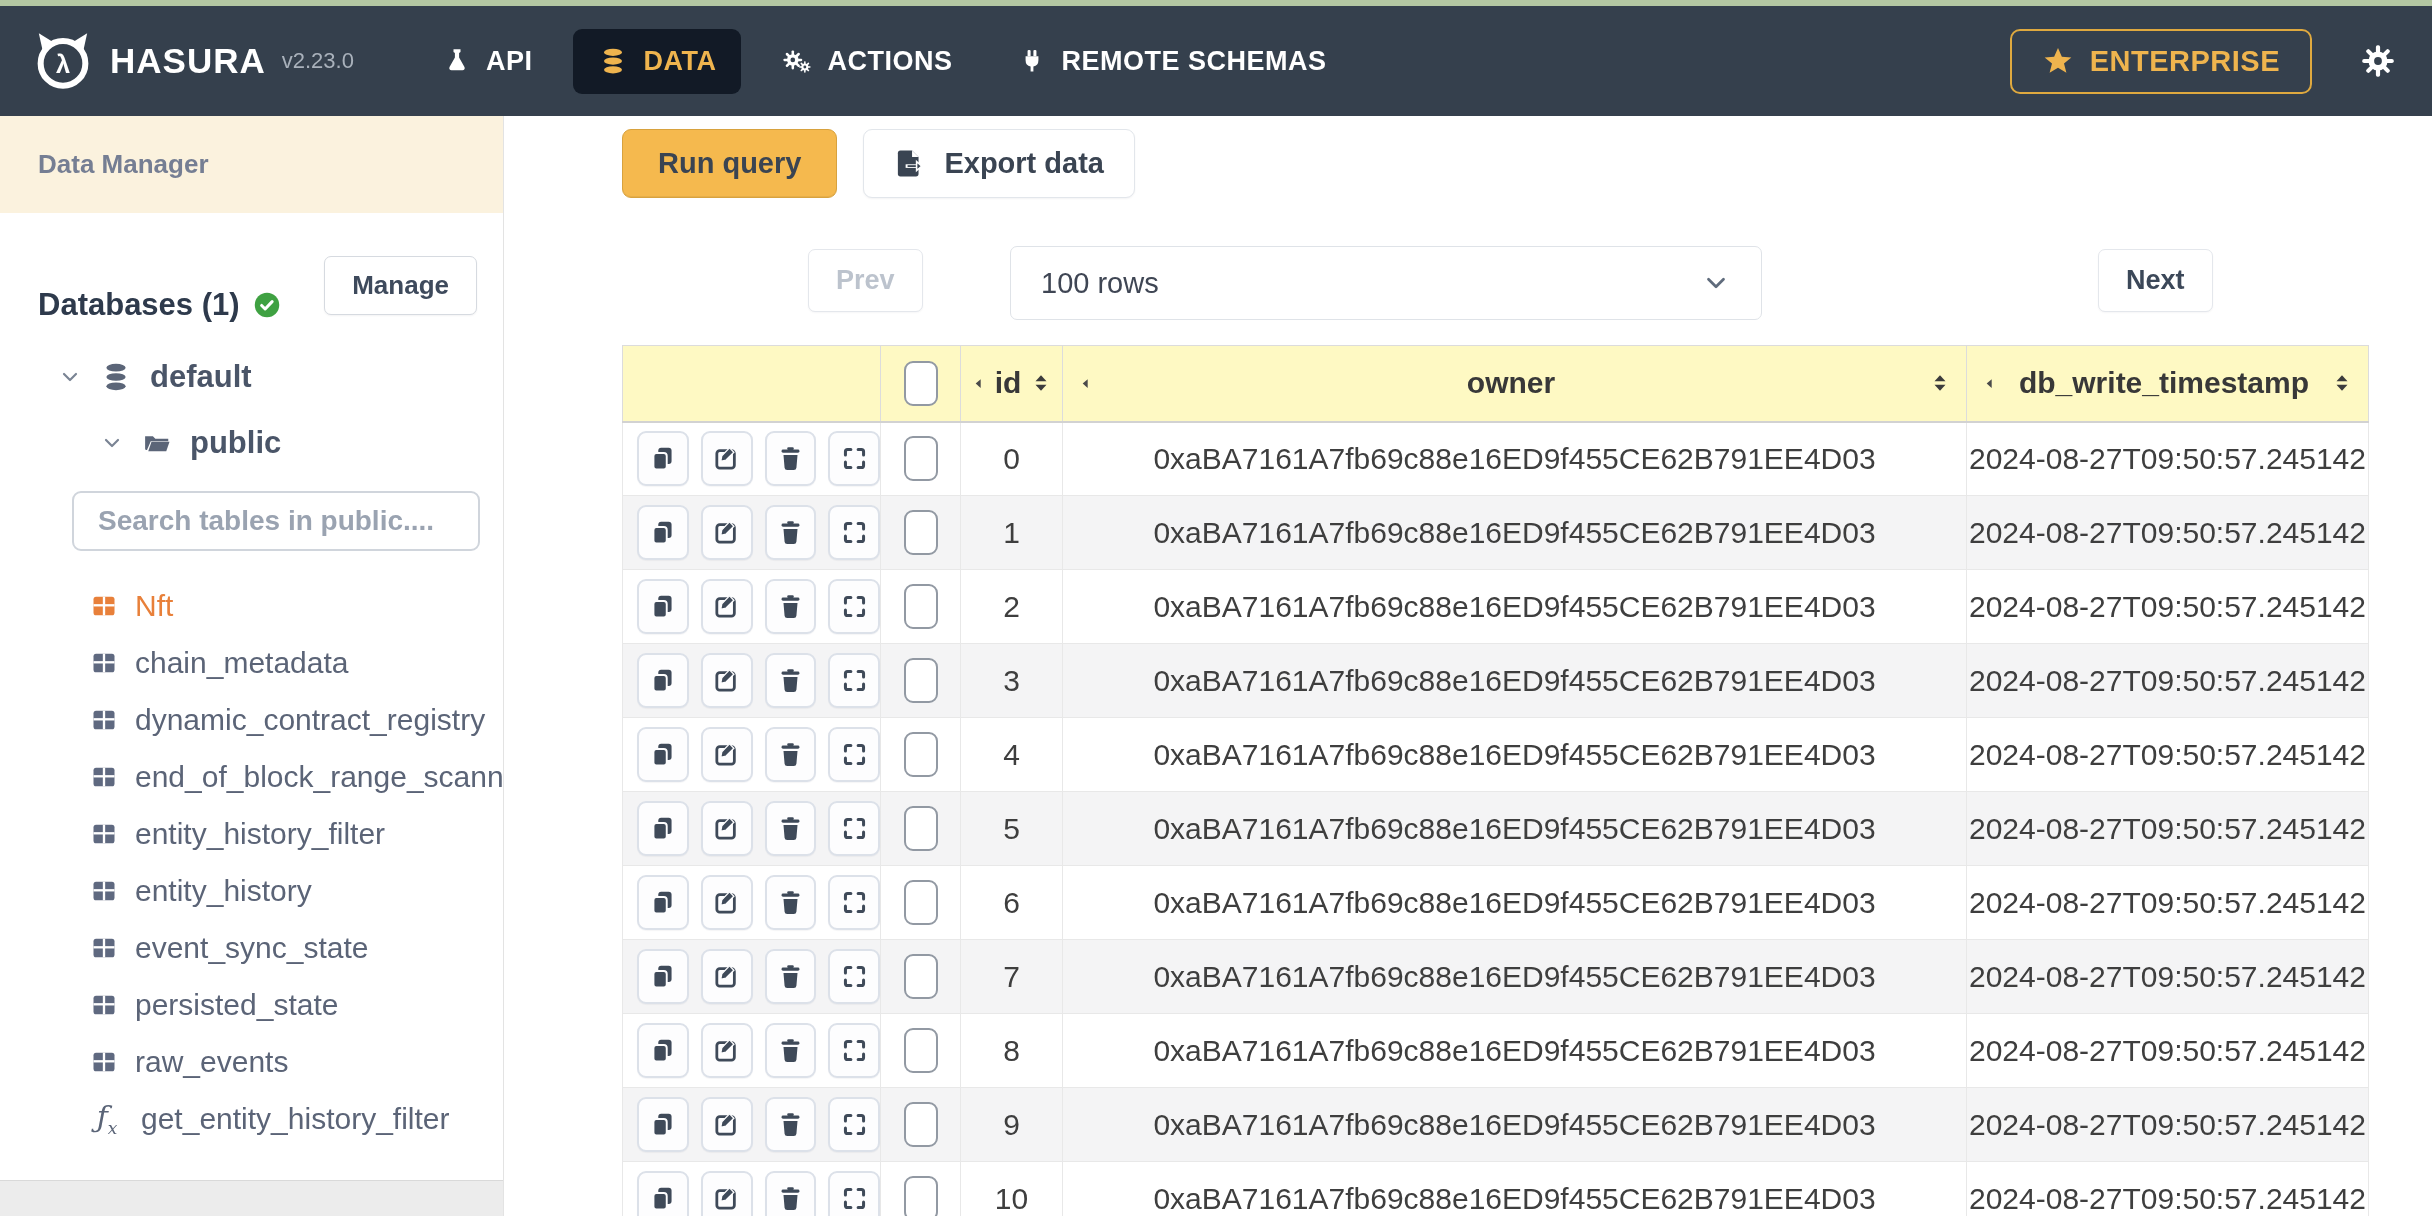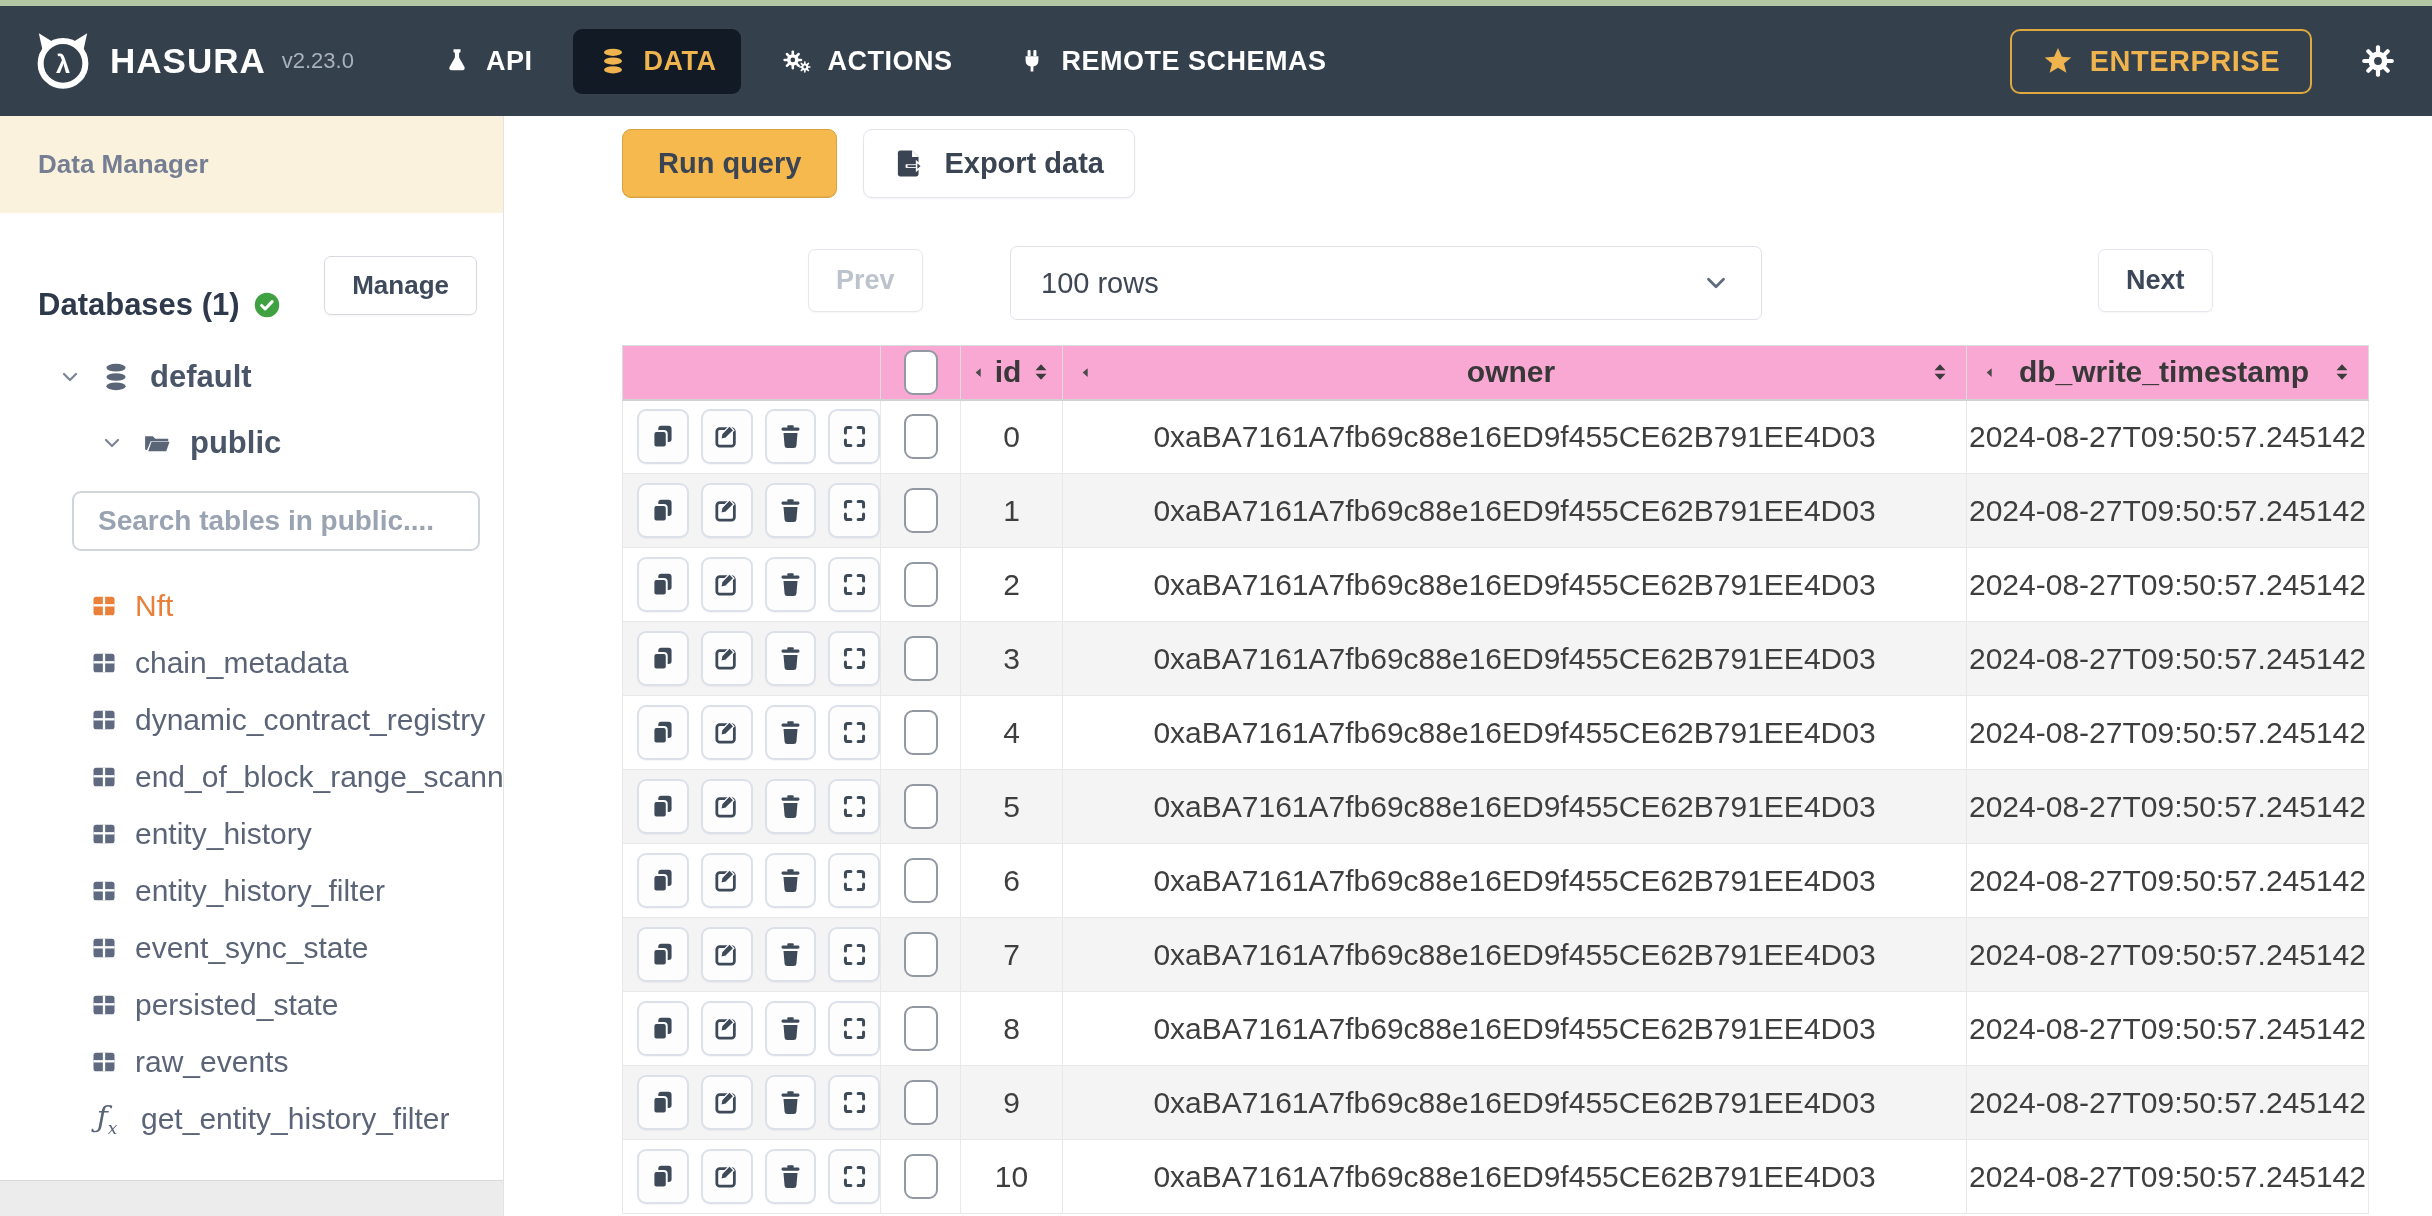--- a/index.html
+++ b/index.html
@@ -77,21 +77,21 @@
   .pg-prev { left: 186px; top: 3px; color: #bcc3cd; }
   .pg-next { left: 1476px; top: 3px; color: #3c4859; }
   .pg-select { position: absolute; left: 388px; top: 0; width: 752px; height: 74px;
     border: 1px solid #dfe3e8; border-radius: 7px; background: #fff; display: flex;
     align-items: center; padding: 0 30px; font-size: 29px; color: #3f4654; cursor: pointer; }
   .pg-select .sel-chev { margin-left: auto; color: #5f6b7c; }
 
   
   .grid-wrap { margin-top: 21px; width: 1746px; }
   table.grid { border-collapse: collapse; table-layout: fixed; width: 1746px; }
-  .grid th { background: #f9a8d4; height: 54px; border: 1px solid #dcdcdc;
+  .grid th { background: #fef9c3; height: 76px; border: 1px solid #dcdcdc;
     border-bottom: 2px solid #d2d2d2; padding: 0; }
   .th-inner { display: flex; align-items: center; gap: 9px; padding: 0 15px;
     font-size: 30px; font-weight: 700; color: #383838; justify-content: center; }
   .th-inner.spread .th-label { flex: 1; text-align: center; }
   .col-tri { color: #4a4a4a; cursor: pointer; flex: 0 0 auto; }
   .sort-ctl { color: #3c3c3c; cursor: pointer; flex: 0 0 auto; }
   .grid td { height: 74px; border: 1px solid #e8e8e8; background: #fff;
     text-align: center; font-size: 30px; color: #3e3e3e; padding: 0; white-space: nowrap; }
   .grid tr.alt td { background: #f4f4f5; }
   .actions-cell { display: flex; gap: 12px; padding-left: 14px; align-items: center; }
@@ -319,28 +319,28 @@
         <svg class="ic t-icon" width="28" height="28">
             <use href="#i-grid"></use>
           </svg>
         <span>end_of_block_range_scanned_data</span>
       </div>
 
       <div class="t-item">
         <svg class="ic t-icon" width="28" height="28">
             <use href="#i-grid"></use>
           </svg>
-        <span>entity_history</span>
+        <span>entity_history_filter</span>
       </div>
 
       <div class="t-item">
         <svg class="ic t-icon" width="28" height="28">
             <use href="#i-grid"></use>
           </svg>
-        <span>entity_history_filter</span>
+        <span>entity_history</span>
       </div>
 
       <div class="t-item">
         <svg class="ic t-icon" width="28" height="28">
             <use href="#i-grid"></use>
           </svg>
         <span>event_sync_state</span>
       </div>
 
       <div class="t-item">

